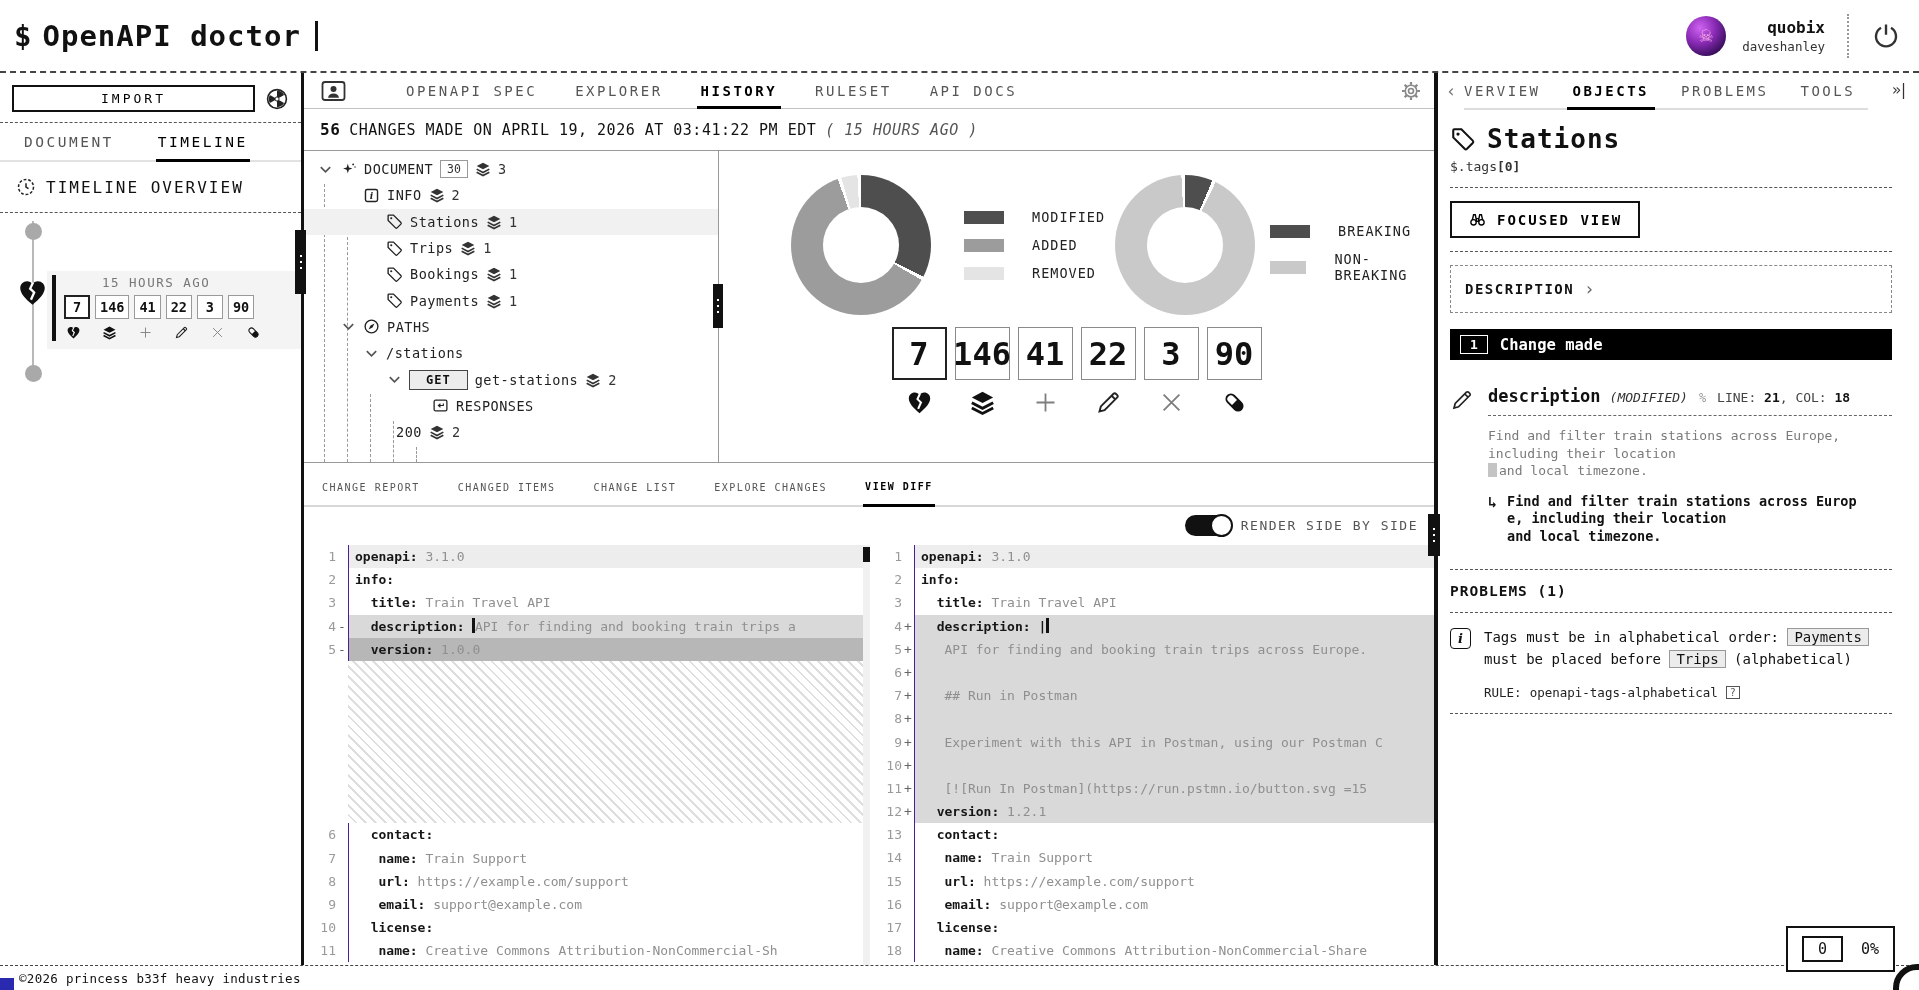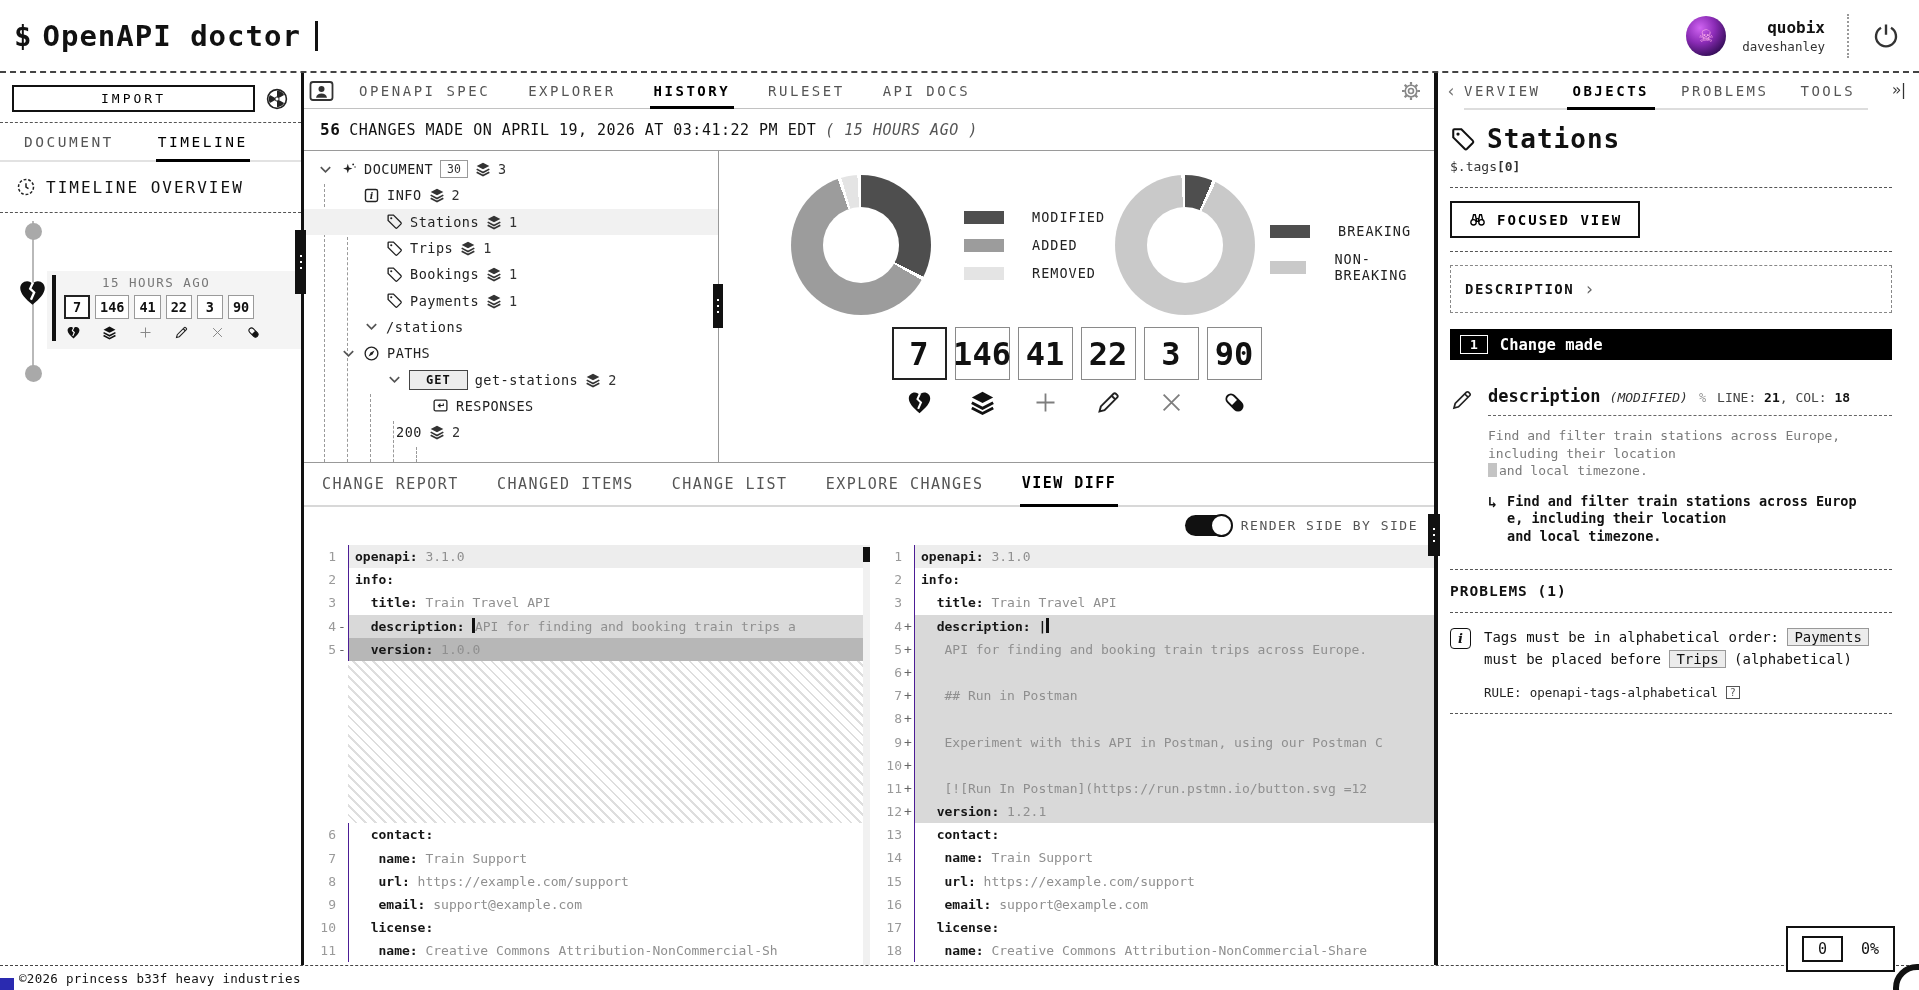--- a/index.html
+++ b/index.html
@@ -47,21 +47,21 @@
   .tl-ago { position:absolute; left:66px; top:62px; font-size:12.5px; letter-spacing:1.5px; color:#777;margin-left:36px; }
   .tl-badges { position:absolute; left:64px; top:82px; display:flex; gap:5px; }
   .tl-badge { min-width:26px; height:24px; border:1px solid #9a9a9a; background:#fff; font-size:13.5px;
               font-weight:bold; display:flex; align-items:center; justify-content:center; padding:0 4px; cursor:pointer;}
   .tl-badge.em { border:2px solid #222; }
   .tl-icons { position:absolute; left:66px; top:112px; display:flex; gap:21px; }
   .tl-icons .ic { width:15px; height:15px; }
 
   
   .navrow { height:36px; border-bottom:1px solid #c2c2c2; display:flex; align-items:center;
-            gap:24px; padding-left:4px; position:relative; }
+            gap:59px; padding-left:16px; position:relative; }
   .nav-tab { font-size:14px; letter-spacing:2.5px; color:#555; cursor:pointer; height:100%;
              display:flex; align-items:center; position:relative;}
   .nav-tab.active { color:#000; font-weight:bold; }
   .nav-tab.active::after { content:""; position:absolute; left:-4px; right:-4px; bottom:-1px; height:3px; background:#000; }
   .gear-btn { position:absolute; right:12px; width:22px; height:22px; color:#888; }
   .headline { height:42px; border-bottom:1px solid #9a9a9a; display:flex; align-items:center;
               gap:9px; padding-left:16px; font-size:15px; letter-spacing:0.5px;}
   .headline .cnt { font-weight:bold; font-size:16px; }
   .headline .ago { font-style:italic; color:#555; }
 
@@ -96,21 +96,21 @@
              justify-content:center; font-size:32px; font-weight:bold; background:#fff; }
   .statbox.em { border:2px solid #222; }
   .staticons { display:flex; gap:8px; }
   .staticon { width:55px; display:flex; justify-content:center; }
   .staticon .ic { width:27px; height:27px; }
   .c-dark { color:#111; } .c-gray { color:#7e7e7e; } .c-ink { color:#222; }
 
   
   .viewtabs { height:44px; display:flex; align-items:flex-end; gap:34px; padding-left:16px;
               border-bottom:2px solid #d8d8d8; }
-  .vtab { font-size:15px; letter-spacing:1.5px; color:#555; padding:0 2px 12px 2px; cursor:pointer; }
+  .vtab { font-size:10px; letter-spacing:1.5px; color:#555; padding:0 2px 12px 2px; cursor:pointer; }
   .vtab.active { color:#000; font-weight:bold; border-bottom:3px solid #000; margin-bottom:-2px; }
   .difftool { height:38px; position:relative; }
   .togglewrap { position:absolute; right:16px; top:8px; display:flex; align-items:center; gap:10px; }
   .toggle { width:46px; height:21px; background:#111; border-radius:11px; position:relative; cursor:pointer;}
   .toggle .knob { position:absolute; right:-2px; top:-1px; width:23px; height:23px; border-radius:50%;
                   background:#fff; border:2px solid #111; }
   .togglelabel { font-size:13px; letter-spacing:1.5px; color:#555; }
 
   
   .diffarea { flex:1; display:flex; overflow:hidden; font-size:13px; }
@@ -465,41 +465,41 @@
               <span class="lbl">Payments</span>
               <span class="ic " style="width:16px;height:16px;color:#333">
                 <svg viewBox="0 0 24 24">
                   <path d="M12 2.5 2.5 7.5 12 12.5l9.5-5z" fill="currentColor"></path>
                   <path d="M2.5 12.2 12 17.2l9.5-5" fill="none" stroke="currentColor" stroke-width="2.5"></path>
                   <path d="M2.5 16.8 12 21.8l9.5-5" fill="none" stroke="currentColor" stroke-width="2.5"></path>
                 </svg>
               </span>
               <span class="cnt">1</span>
             </div>
+            <div class="trow " style="padding-left:37px">
+              <span class="ic chev">
+                <svg viewBox="0 0 16 16">
+                  <path d="M3 5.5 8 10.5 13 5.5" fill="none" stroke="currentColor" stroke-width="1.8"></path>
+                </svg>
+              </span>
+              <span class="ic " style="width:17px;height:17px;color:#222">
+                <svg viewBox="0 0 24 24">
+                  <circle cx="12" cy="12" r="9" fill="none" stroke="currentColor" stroke-width="1.9"></circle>
+                  <path d="M16.2 7.8 10.6 10.6 7.8 16.2 13.4 13.4z" fill="currentColor"></path>
+                </svg>
+              </span>
+              <span class="lbl">PATHS</span>
+            </div>
             <div class="trow " style="padding-left:60px">
               <span class="ic chev">
                 <svg viewBox="0 0 16 16">
                   <path d="M3 5.5 8 10.5 13 5.5" fill="none" stroke="currentColor" stroke-width="1.8"></path>
                 </svg>
               </span>
               <span class="lbl">/stations</span>
-            </div>
-            <div class="trow " style="padding-left:37px">
-              <span class="ic chev">
-                <svg viewBox="0 0 16 16">
-                  <path d="M3 5.5 8 10.5 13 5.5" fill="none" stroke="currentColor" stroke-width="1.8"></path>
-                </svg>
-              </span>
-              <span class="ic " style="width:17px;height:17px;color:#222">
-                <svg viewBox="0 0 24 24">
-                  <circle cx="12" cy="12" r="9" fill="none" stroke="currentColor" stroke-width="1.9"></circle>
-                  <path d="M16.2 7.8 10.6 10.6 7.8 16.2 13.4 13.4z" fill="currentColor"></path>
-                </svg>
-              </span>
-              <span class="lbl">PATHS</span>
             </div>
             <div class="trow " style="padding-left:83px">
               <span class="ic chev">
                 <svg viewBox="0 0 16 16">
                   <path d="M3 5.5 8 10.5 13 5.5" fill="none" stroke="currentColor" stroke-width="1.8"></path>
                 </svg>
               </span>
               <span class="chip-get">GET</span>
               <span class="lbl">get-stations</span>
               <span class="ic " style="width:16px;height:16px;color:#333">
@@ -662,21 +662,21 @@
             <div class="dl bg-ctx1"><span class="ln">1</span><span class="sign"> </span><span class="dl-c"><span class="dk">openapi:</span><span class="dv"> 3.1.0</span></span></div>
             <div class="dl "><span class="ln">2</span><span class="sign"> </span><span class="dl-c"><span class="dk">info:</span></span></div>
             <div class="dl "><span class="ln">3</span><span class="sign"> </span><span class="dl-c"><span class="dk">  title:</span><span class="dv"> Train Travel API</span></span></div>
             <div class="dl bg-add"><span class="ln">4</span><span class="sign">+</span><span class="dl-c"><span class="dk">  description: |</span><span class="dcur"></span></span></div>
             <div class="dl bg-add"><span class="ln">5</span><span class="sign">+</span><span class="dl-c"><span class="dv">   API for finding and booking train trips across Europe.</span></span></div>
             <div class="dl bg-add"><span class="ln">6</span><span class="sign">+</span><span class="dl-c"></span></div>
             <div class="dl bg-add"><span class="ln">7</span><span class="sign">+</span><span class="dl-c"><span class="dv">   ## Run in Postman</span></span></div>
             <div class="dl bg-add"><span class="ln">8</span><span class="sign">+</span><span class="dl-c"></span></div>
             <div class="dl bg-add"><span class="ln">9</span><span class="sign">+</span><span class="dl-c"><span class="dv">   Experiment with this API in Postman, using our Postman C</span></span></div>
             <div class="dl bg-add"><span class="ln">10</span><span class="sign">+</span><span class="dl-c"></span></div>
-            <div class="dl bg-add"><span class="ln">11</span><span class="sign">+</span><span class="dl-c"><span class="dv">   [![Run In Postman](https://run.pstmn.io/button.svg =12</span></span></div>
+            <div class="dl bg-add"><span class="ln">11</span><span class="sign">+</span><span class="dl-c"><span class="dv">   [![Run In Postman](https://run.pstmn.io/button.svg =15</span></span></div>
             <div class="dl bg-add"><span class="ln">12</span><span class="sign">+</span><span class="dl-c"><span class="dk">  version:</span><span class="dv"> 1.2.1</span></span></div>
             <div class="dl "><span class="ln">13</span><span class="sign"> </span><span class="dl-c"><span class="dk">  contact:</span></span></div>
             <div class="dl "><span class="ln">14</span><span class="sign"> </span><span class="dl-c"><span class="dk">   name:</span><span class="dv"> Train Support</span></span></div>
             <div class="dl "><span class="ln">15</span><span class="sign"> </span><span class="dl-c"><span class="dk">   url:</span><span class="dv"> https://example.com/support</span></span></div>
             <div class="dl "><span class="ln">16</span><span class="sign"> </span><span class="dl-c"><span class="dk">   email:</span><span class="dv"> support@example.com</span></span></div>
             <div class="dl "><span class="ln">17</span><span class="sign"> </span><span class="dl-c"><span class="dk">  license:</span></span></div>
             <div class="dl "><span class="ln">18</span><span class="sign"> </span><span class="dl-c"><span class="dk">   name:</span><span class="dv"> Creative Commons Attribution-NonCommercial-Share</span></span></div>
           </div>
       </div>
     </main>

